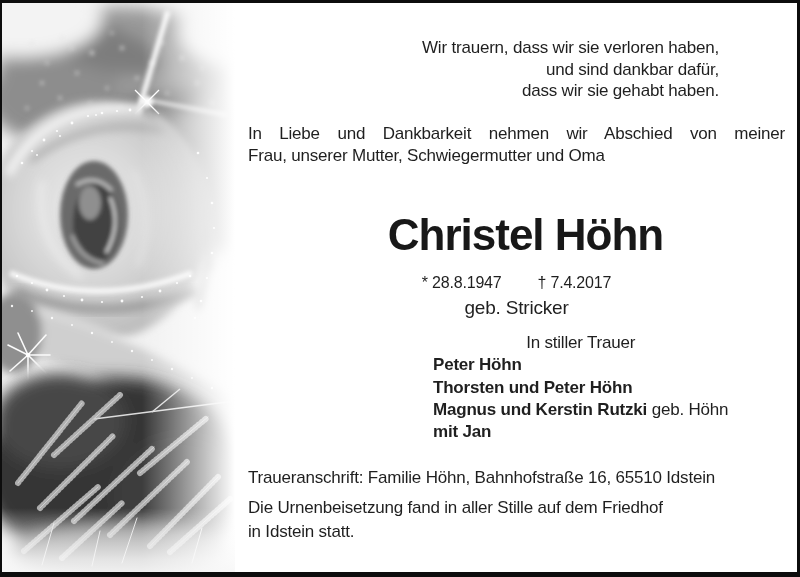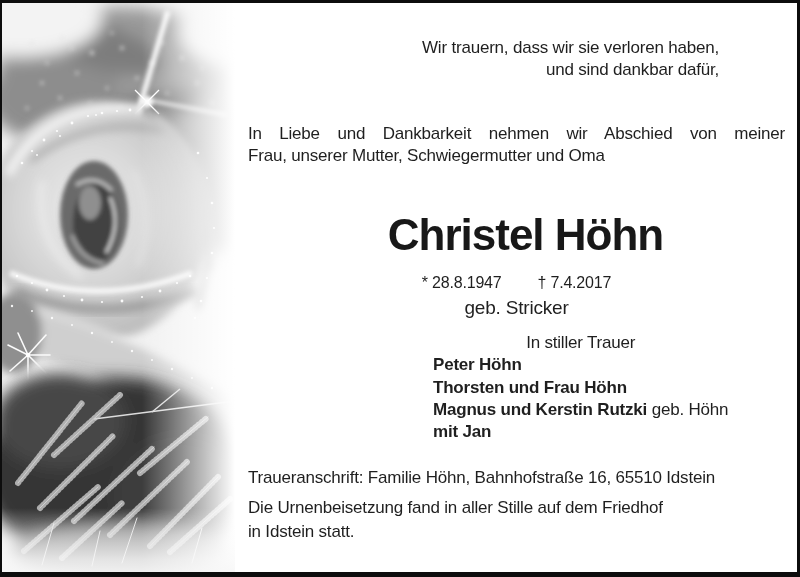--- a/index.html
+++ b/index.html
@@ -244,37 +244,38 @@
       </g>
 
       <rect x="140" y="0" width="93" height="569" fill="url(#fadeR)"></rect>
       <rect x="0" y="505" width="233" height="64" fill="url(#fadeB)"></rect>
     </svg>
   </div>
 
   <div class="block epigraph">
     <div>Wir trauern, dass wir sie verloren haben,</div>
     <div>und sind dankbar dafür,</div>
+    <div>dass wir sie gehabt haben.</div>
   </div>
 
   <div class="block intro">
     <div class="l1">In Liebe und Dankbarkeit nehmen wir Abschied von meiner</div>
     <div class="l2">Frau, unserer Mutter, Schwiegermutter und Oma</div>
   </div>
 
   <h1 class="name" style="margin:9px;">Christel Höhn</h1>
   <div class="maiden">geb. Stricker</div>
   <div class="dates">
     <span class="birth">* 28.8.1947</span><span class="death">† 7.4.2017</span>
   </div>
 
   <div class="block mourners">
     <div class="head">In stiller Trauer</div>
     <div><span class="b">Peter Höhn</span><span></span></div>
-    <div><span class="b">Thorsten und Frau Höhn</span><span></span></div>
+    <div><span class="b">Thorsten und Peter Höhn</span><span></span></div>
     <div><span class="b">Magnus und Kerstin Rutzki</span><span> geb. Höhn</span></div>
     <div><span class="b">mit Jan</span><span></span></div>
   </div>
 
   <div class="block address">Traueranschrift: Familie Höhn, Bahnhofstraße 16, 65510 Idstein</div>
 
   <div class="block burial">
     <div>Die Urnenbeisetzung fand in aller Stille auf dem Friedhof</div>
     <div>in Idstein statt.</div>
   </div>

